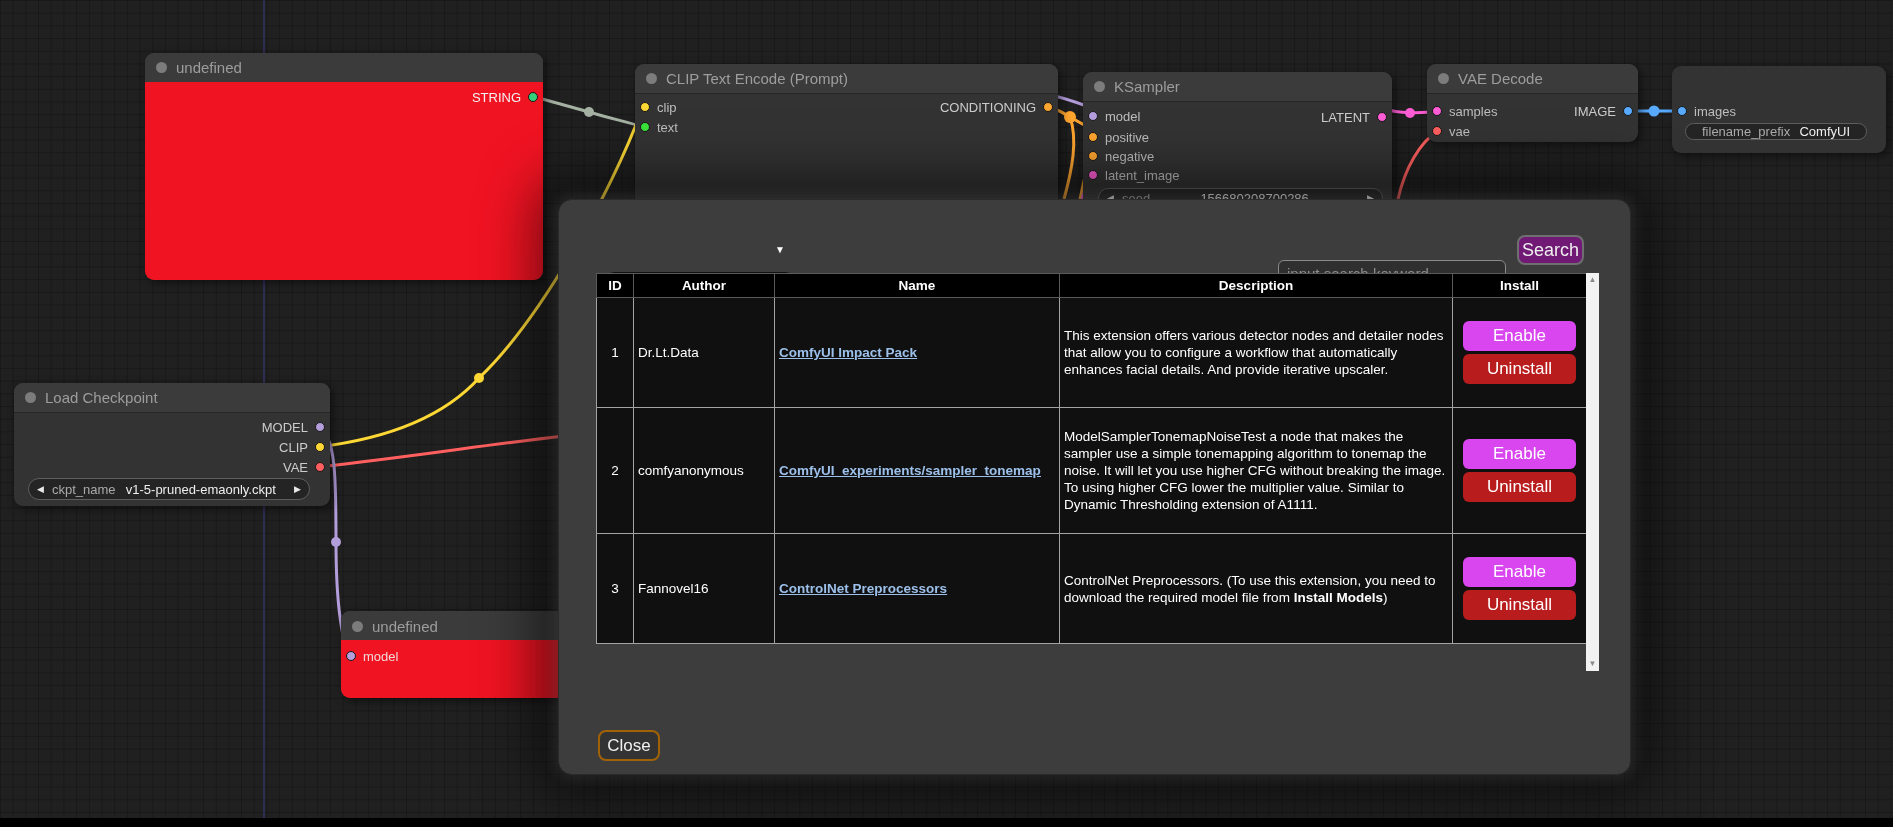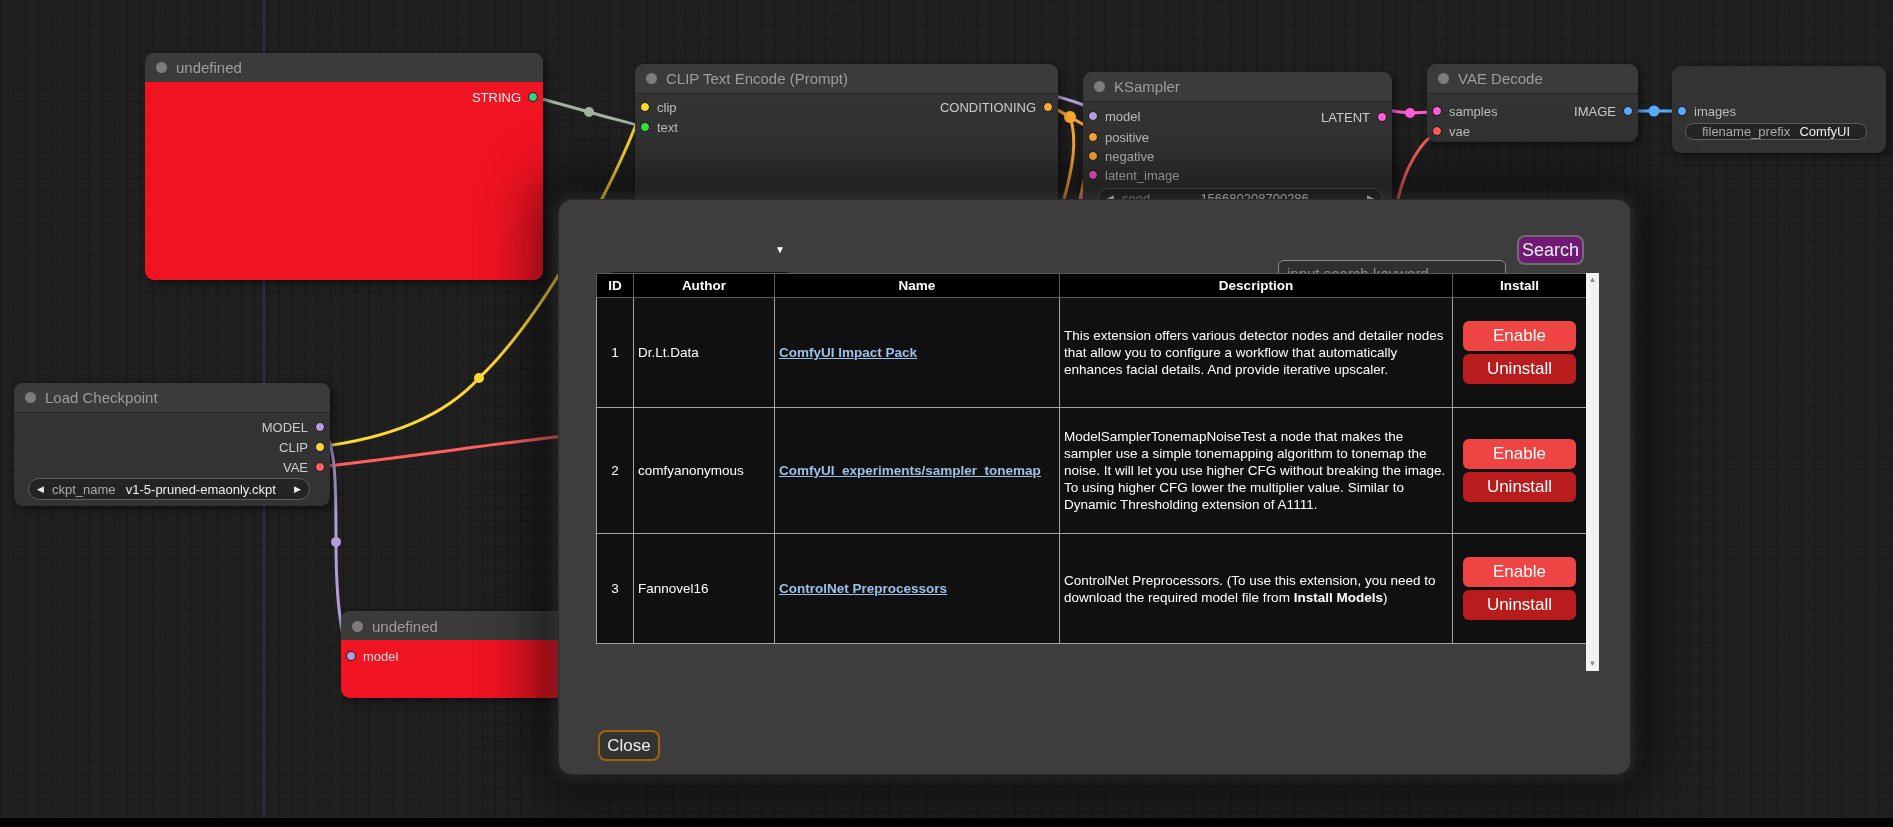--- a/index.html
+++ b/index.html
@@ -59,21 +59,21 @@
   table.ext th{background:#000;color:#fff;font-size:13.5px;font-weight:bold;height:21px;border:1px solid #5a5a5a;}
   table.ext td{border:1px solid #a3a3a3;color:#fff;font-size:13.5px;vertical-align:middle;padding:20px 4px;}
   td.c-id{text-align:center;}
   td.c-author{padding-left:8px;}
   td.c-name{padding-left:8px;text-decoration:underline;}
   td.c-name a{color:#9cc0ea;font-weight:bold;text-decoration:underline;}
   td.c-desc{line-height:17px;}
   td.c-install{text-align:center;}
   .btn{display:block;width:113px;height:30px;margin:3px auto;border:none;border-radius:6px;color:#fff;
        font-size:17px;font-family:"Liberation Sans",sans-serif;}
-  .btn.enable{background:#ef4444;}
+  .btn.enable{background:#d946ef;}
   .btn.uninstall{background:#b91c1c;}
   .fake-scrollbar{position:absolute;left:990px;top:0;width:13px;height:398px;background:#f2f2f2;}
   .sb-arrow{position:absolute;left:0;width:13px;text-align:center;color:#8a8a8a;font-size:8px;line-height:10px;}
   .sb-arrow.up{top:2px;}
   .sb-arrow.down{bottom:2px;}
   .close-btn{position:absolute;left:39px;top:530px;width:62px;height:31px;background:#333;color:#f0f0f0;
        border:2px solid #a16207;border-radius:8px;font-size:17px;padding:0;font-family:"Liberation Sans",sans-serif;}
 </style>
 </head>
 <body>

